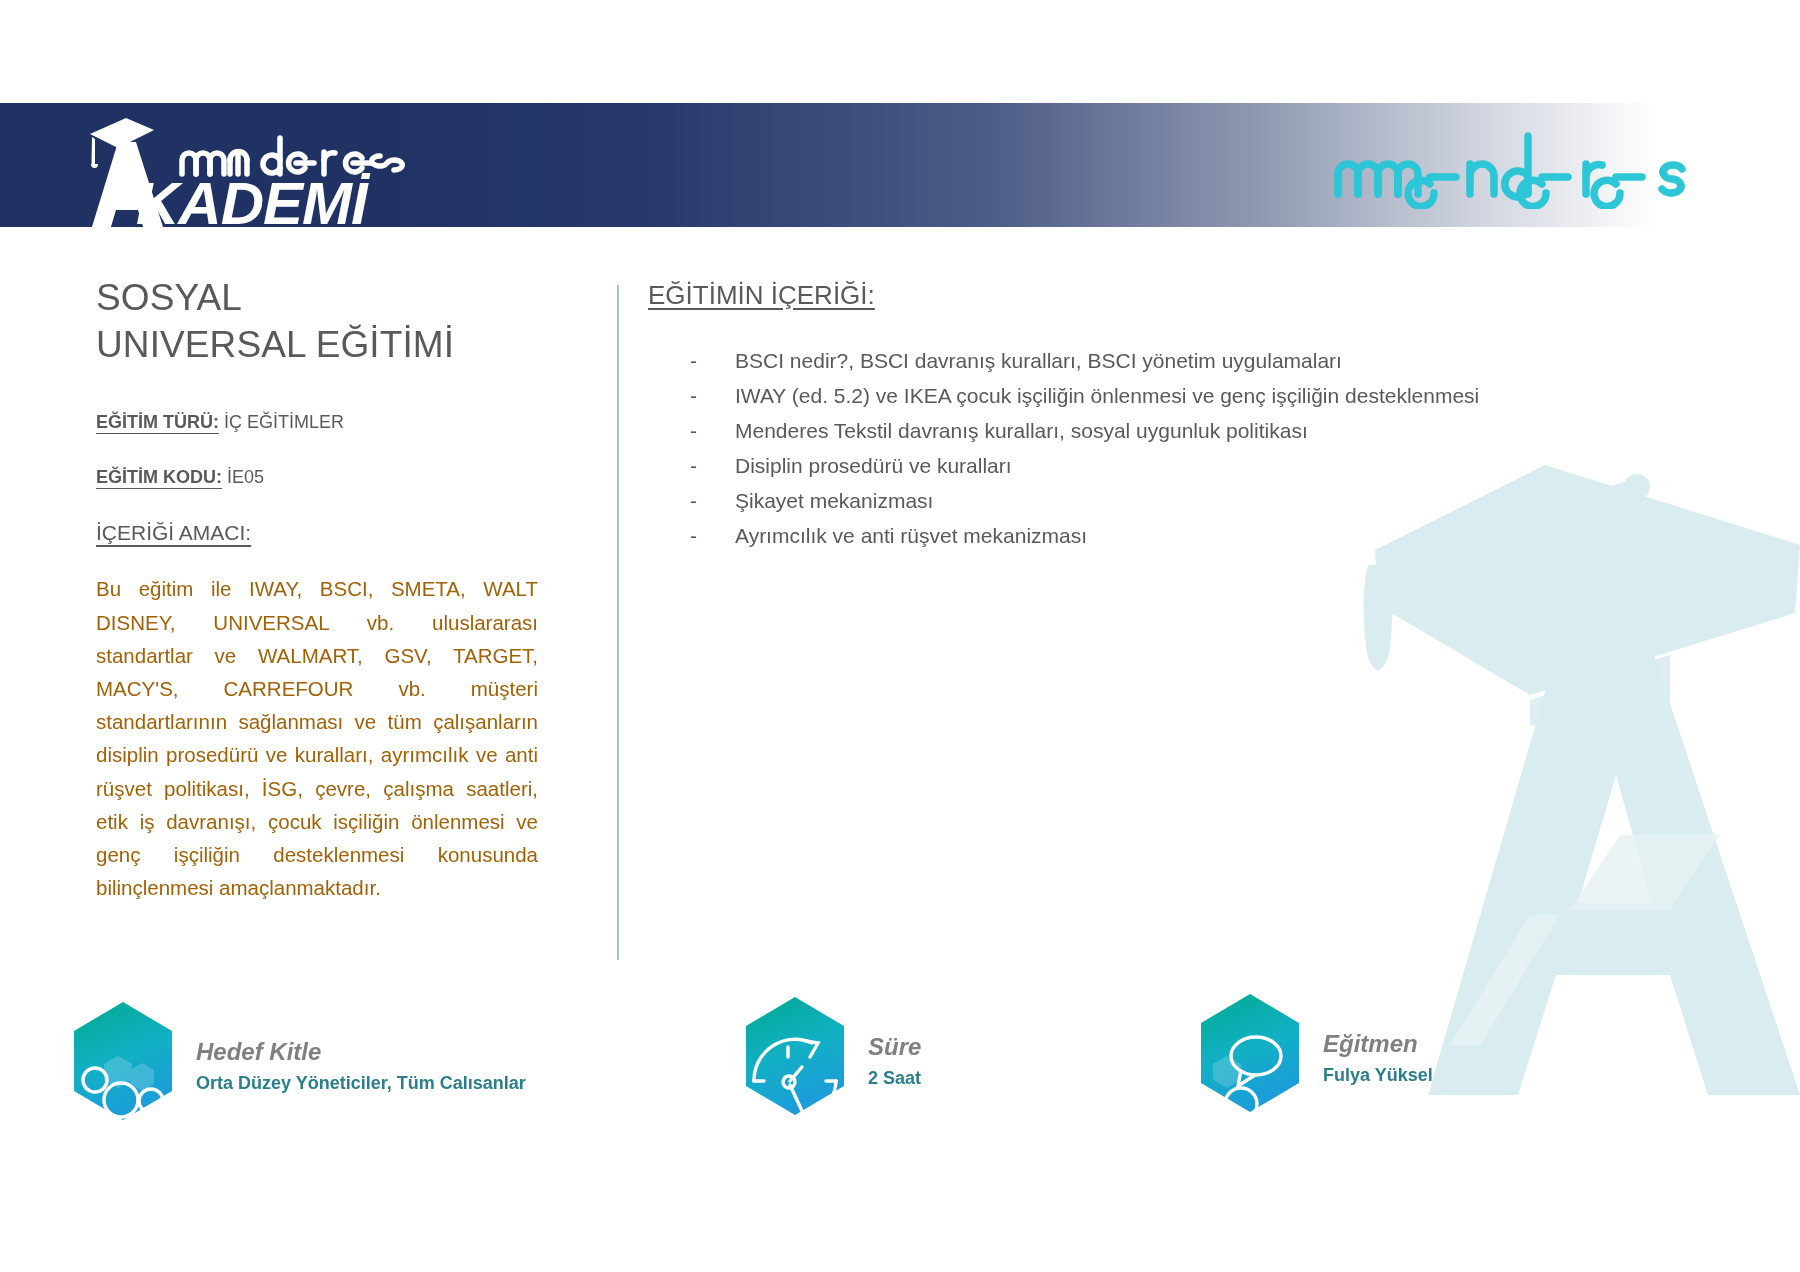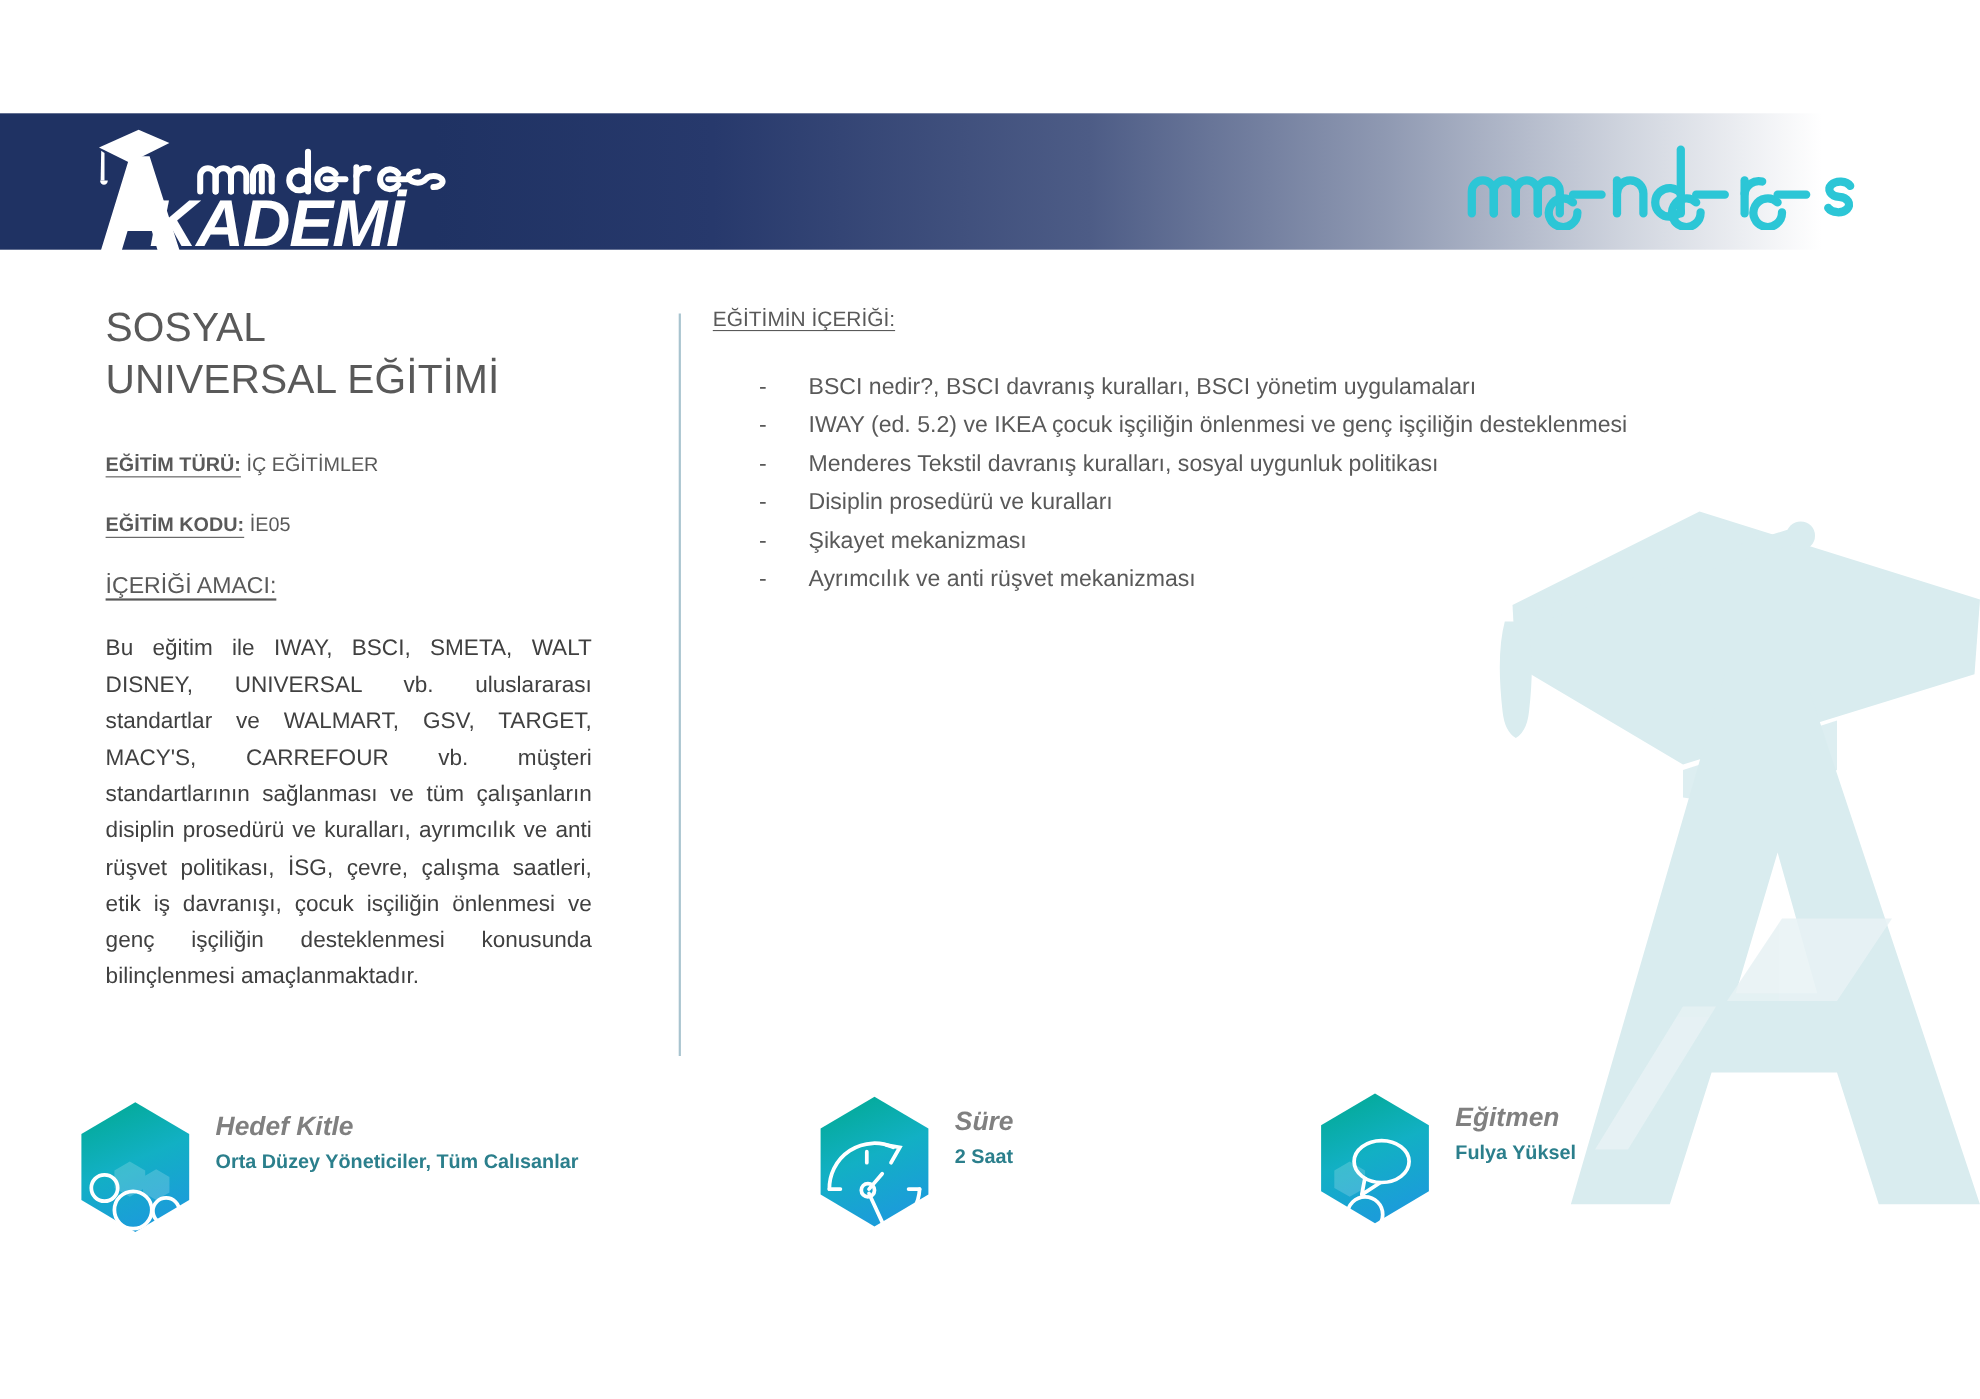--- a/index.html
+++ b/index.html
@@ -128,27 +128,27 @@
     text-decoration: underline;
     text-underline-offset: 5px;
     margin-bottom: 27px;
     display: inline-block;
   }
 
   .amac-body {
     font-size: 20.5px;
     line-height: 1.62;
     text-align: justify;
-    color: #404040;
+    color: #a16207;
     margin: 0;
   }
 
   
   .content-label {
-    font-size: 19px;
+    font-size: 26px;
     color: #595959;
     text-decoration: underline;
     text-underline-offset: 4px;
     display: inline-block;
     margin-bottom: 34px;
   }
   ul.content-list {
     list-style: none;
     margin: 0;
     padding: 0 0 0 42px;
@@ -164,21 +164,21 @@
   ul.content-list li .dash {
     position: absolute;
     left: 0;
     top: 0;
   }
 
   
   .badge {
     position: absolute;
     display: flex;
-    align-items: flex-start;
+    align-items: center;
   }
   .badge-hex {
     position: relative;
     width: 110px;
     height: 122px;
     flex: 0 0 auto;
   }
   .badge-hex svg { display: block; }
   .badge-text {
     margin-left: 18px;

